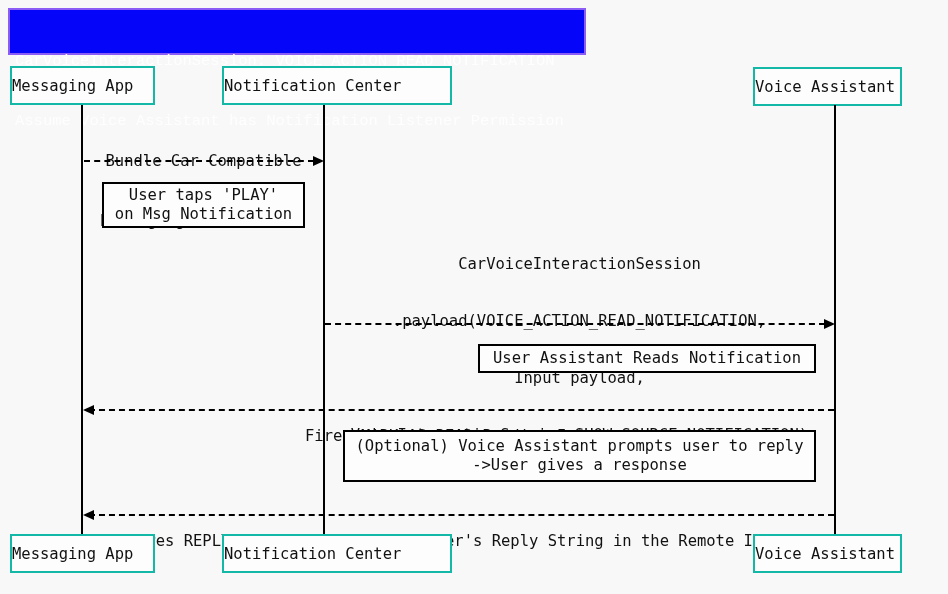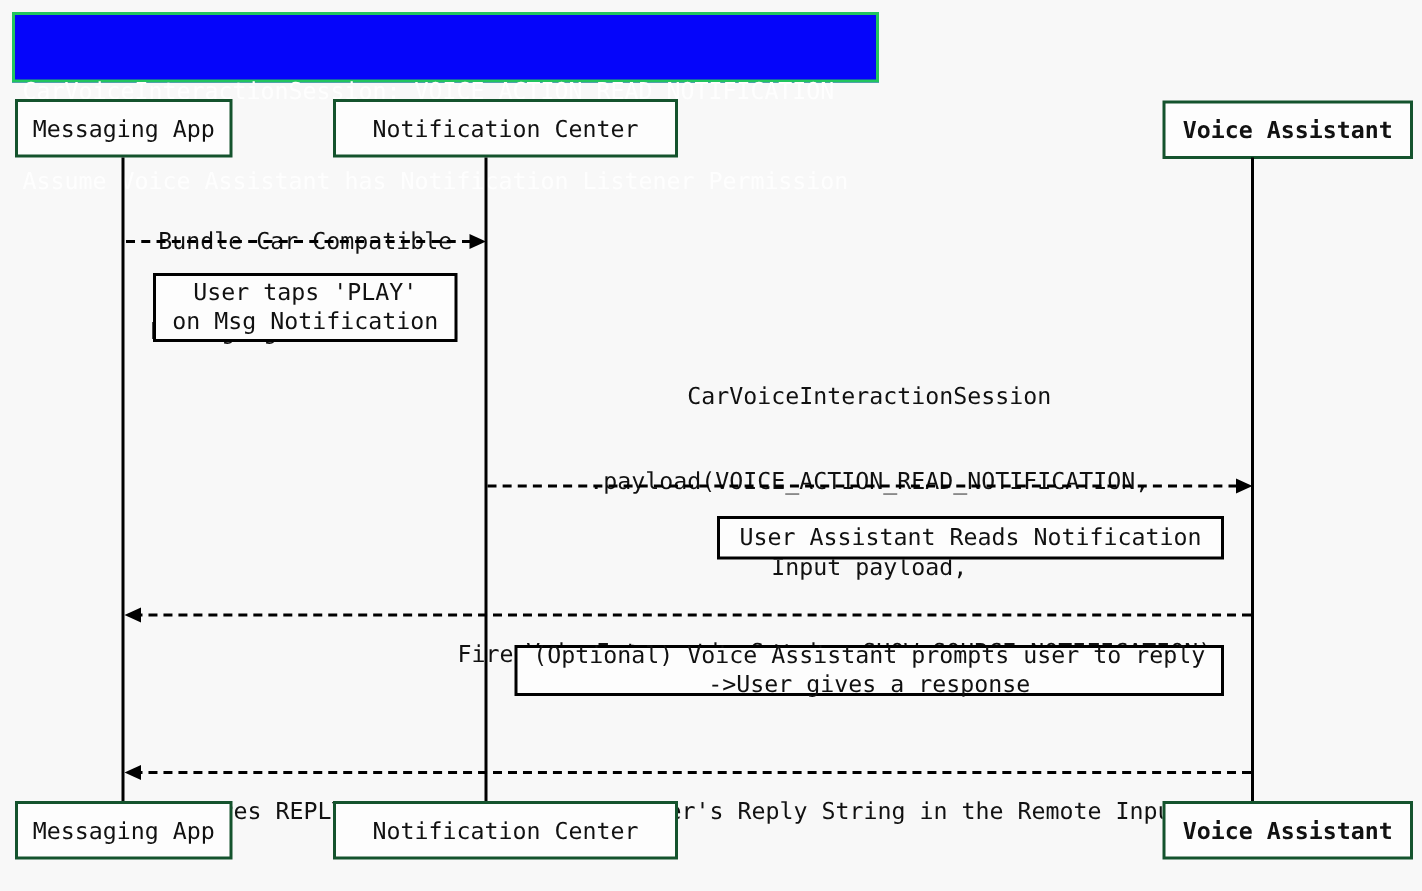--- a/index.html
+++ b/index.html
@@ -11,43 +11,44 @@
     background: #f8f8f8;
     font-family: "DejaVu Sans Mono", "Liberation Mono", monospace;
     color: #111;
     overflow: hidden;
   }
   .title-box {
     position: absolute;
     left: 8px; top: 8px;
     width: 578px; height: 47px;
     background: #0505fa;
-    border: 2px solid #22c55e;
+    border: 2px solid #8b5cf6;
     color: #fefefe;
     font-size: 15.5px;
     line-height: 20px;
     padding: 1px 5px;
     white-space: pre;
+    font-family: Liberation Mono, monospace;
   }
   .pbox {
     position: absolute;
     height: 39px;
-    border: 2px solid #14532d;
+    border: 2px solid #14b8a6;
     background: #fdfdfd;
     display: flex;
     align-items: center;
-    justify-content: center;
+    justify-content: flex-start;
     font-size: 15.5px;
     white-space: pre;
   }
   .row-top { top: 66px; }
   .row-bottom { top: 534px; }
   .p-ma { left: 10px;  width: 145px; }
   .p-nc { left: 222px; width: 230px; }
-  .p-va { left: 775px; width: 167px; font-weight: bold; }
+  .p-va { left: 753px; width: 149px; }
   .lifeline {
     position: absolute;
     top: 105px;
     height: 429px;
     width: 2px;
     background: #000;
   }
   .ll-ma { left: 81px; }
   .ll-nc { left: 323px; }
   .ll-va { left: 834px; }
@@ -139,21 +140,21 @@
   <div class="note" style="left:478px; top:344px; width:338px; height:29px;">
     <div>User Assistant Reads Notification</div>
   </div>
 
   <div class="msg-label" style="left:83px; top:389px; width:752px;">
     <div>Fires MARK_AS_READ Pending Intent</div>
   </div>
   <div class="arrow-line" style="left:89px; top:409px; width:745px;"></div>
   <div class="head-left" style="left:83px; top:405px;"></div>
 
-  <div class="note" style="left:343px; top:430px; width:473px; height:34px;">
+  <div class="note" style="left:343px; top:430px; width:473px; height:52px;">
     <div>(Optional) Voice Assistant prompts user to reply</div>
     <div>-&gt;User gives a response</div>
   </div>
 
   <div class="msg-label" style="left:83px; top:494px; width:752px;">
     <div>Fires REPLY Pending Intent with User's Reply String in the Remote Input</div>
   </div>
   <div class="arrow-line" style="left:89px; top:514px; width:745px;"></div>
   <div class="head-left" style="left:83px; top:510px;"></div>
 

